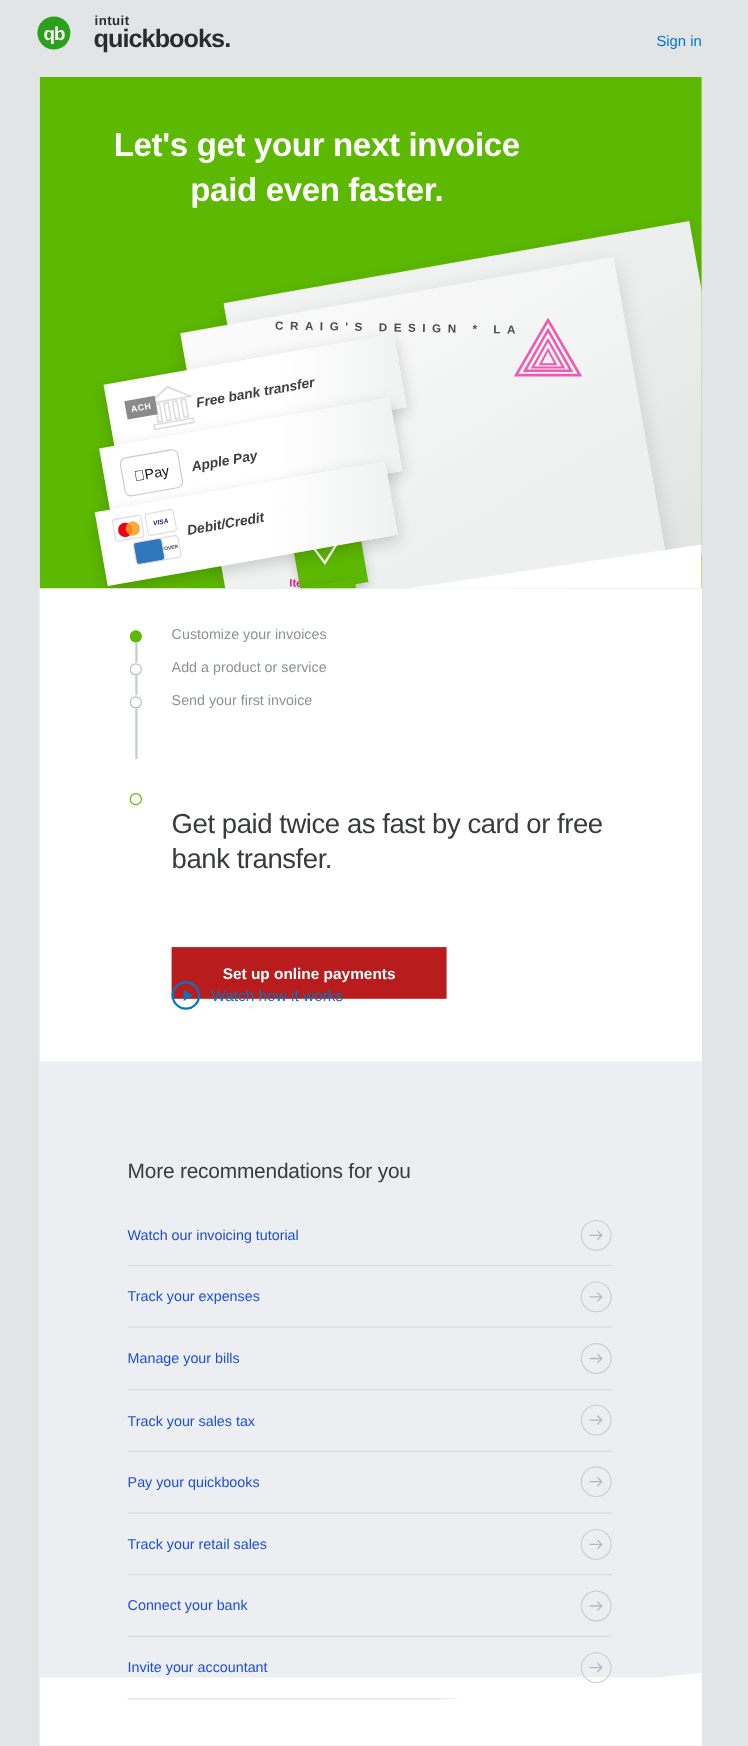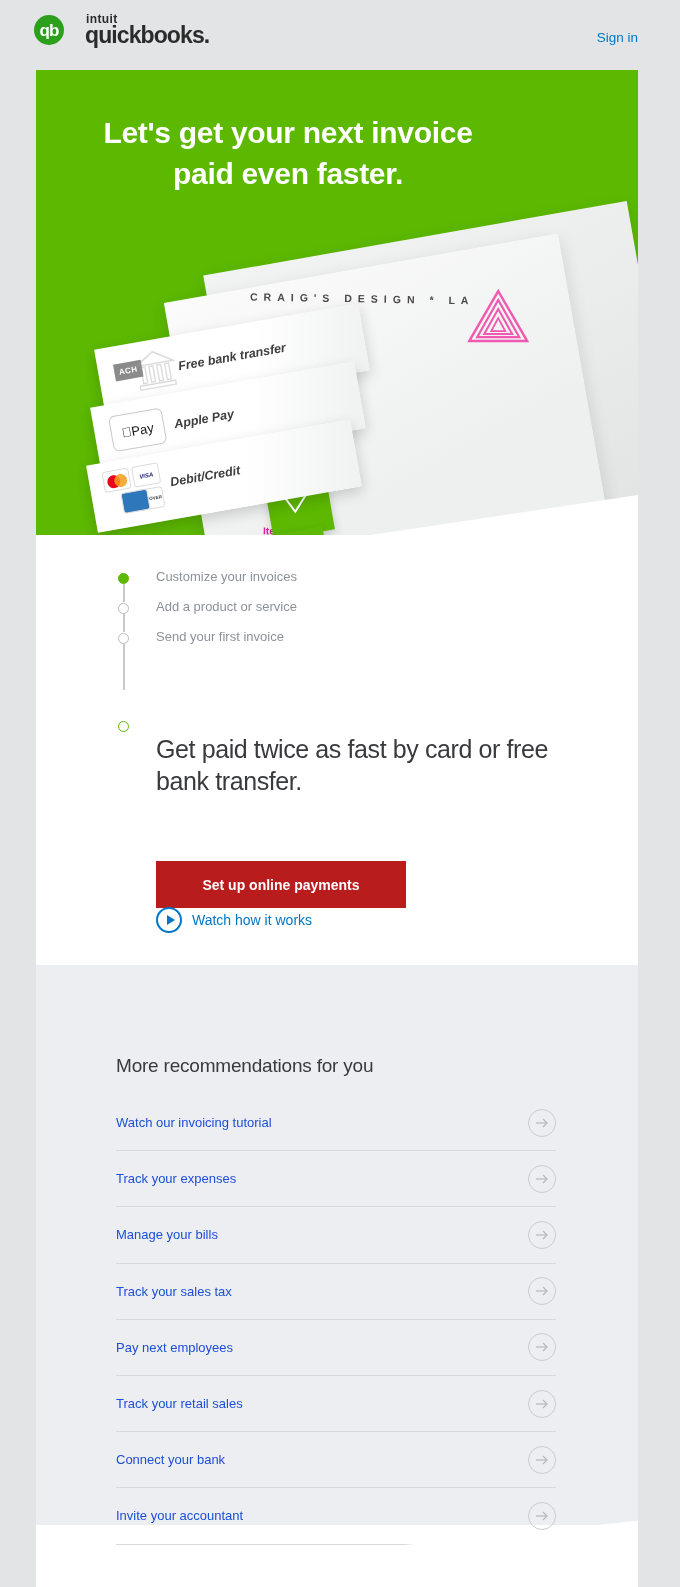--- a/index.html
+++ b/index.html
@@ -311,21 +311,21 @@
     color: #ffffff;
     border: none;
     font-size: 14px;
     font-weight: bold;
     font-family: "Liberation Sans", sans-serif;
     cursor: pointer;
     margin-top: 39px;
   }
   .watch-link {
     position: absolute;
-    left: 120px; top: 372px;
+    left: 120px; top: 357px;
     display: flex;
     align-items: center;
     cursor: pointer;
     text-decoration: none;
   }
   .play-ic {
     width: 26px; height: 26px;
     border-radius: 50%;
     border: 2px solid #0077c5;
     display: flex; align-items: center; justify-content: center;
@@ -556,21 +556,21 @@
           <span class="rec-label">Track your sales tax</span>
           <span class="rec-arrow">
             <svg width="14" height="12" viewBox="0 0 14 12">
                 <line x1="1" y1="6" x2="12" y2="6" stroke="#b4b8bd" stroke-width="1.2"></line>
                 <polyline points="8,2 12,6 8,10" fill="none" stroke="#b4b8bd" stroke-width="1.2"></polyline>
               </svg>
           </span>
         </div>
 
         <div class="rec-row">
-          <span class="rec-label">Pay next employees</span>
+          <span class="rec-label">Pay your quickbooks</span>
           <span class="rec-arrow">
             <svg width="14" height="12" viewBox="0 0 14 12">
                 <line x1="1" y1="6" x2="12" y2="6" stroke="#b4b8bd" stroke-width="1.2"></line>
                 <polyline points="8,2 12,6 8,10" fill="none" stroke="#b4b8bd" stroke-width="1.2"></polyline>
               </svg>
           </span>
         </div>
 
         <div class="rec-row">
           <span class="rec-label">Track your retail sales</span>

